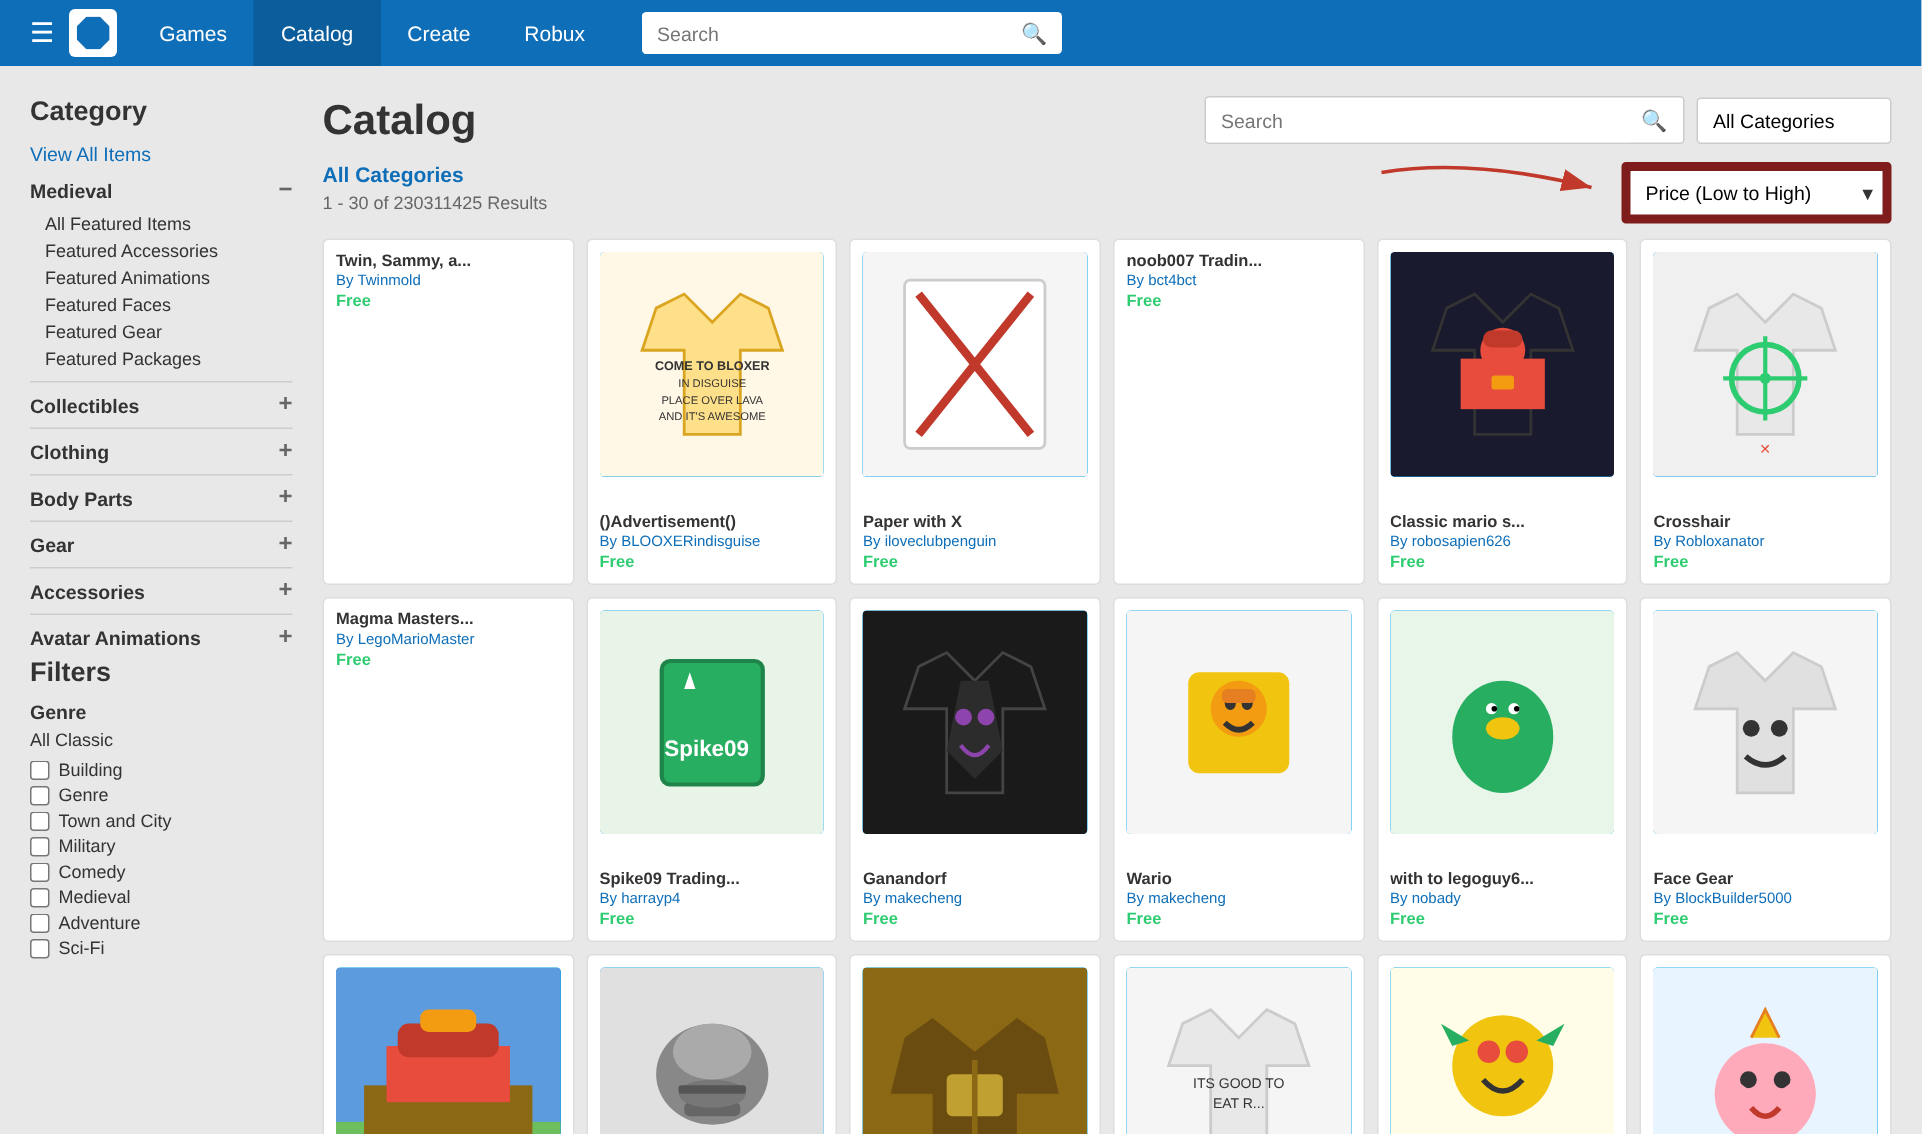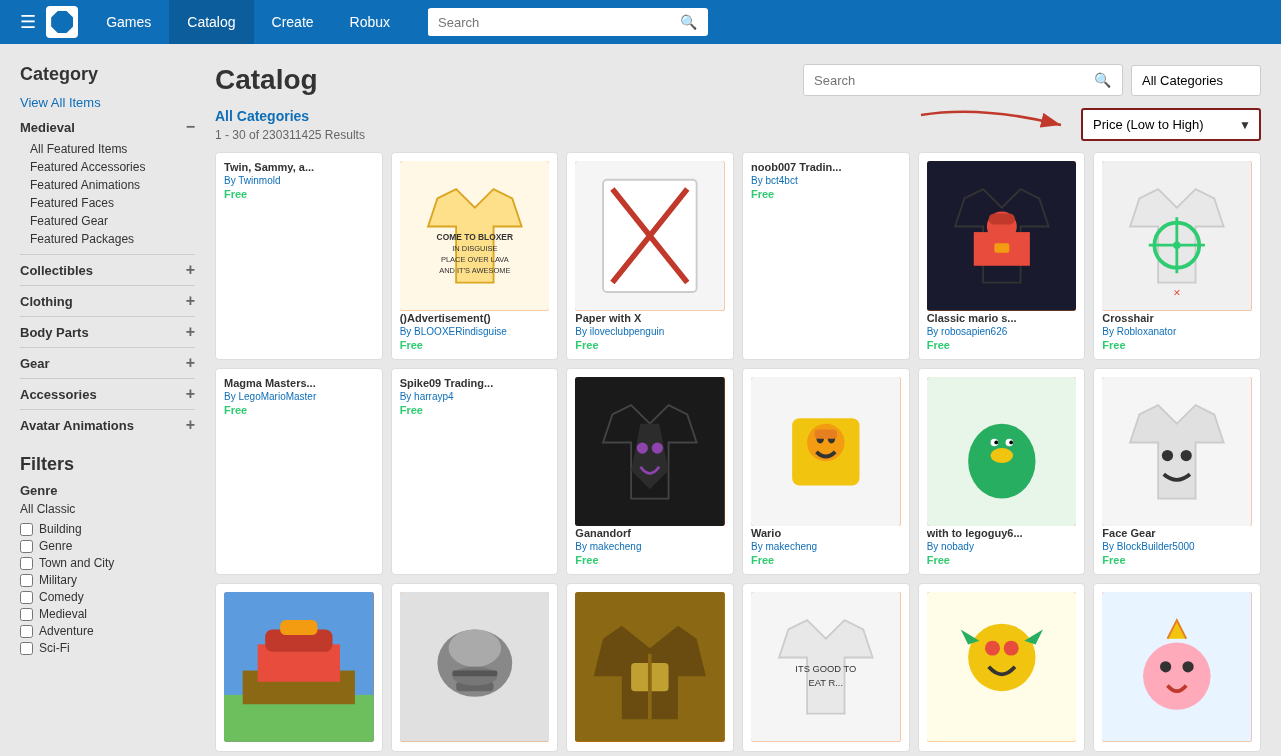--- a/index.html
+++ b/index.html
@@ -126,21 +126,21 @@
       display: block;
     }
     .sidebar-divider {
       border: none;
       border-top: 1px solid #ccc;
       margin: 6px 0;
     }
 
     
     .filters-section {
-      margin-top: 20px;
+      margin-top: 4px;
     }
     .filters-title {
       font-size: 18px;
       font-weight: bold;
       margin-bottom: 8px;
     }
     .filters-genre-label {
       font-weight: bold;
       font-size: 13px;
       margin-bottom: 4px;
@@ -213,21 +213,21 @@
       cursor: pointer;
       appearance: none;
       -webkit-appearance: none;
       min-width: 130px;
       outline: none;
     }
     .sort-dropdown-wrap {
       position: relative;
     }
     .sort-dropdown {
-      border: 2px solid #7f1d1d;
+      border: 6px solid #7f1d1d;
       border-radius: 3px;
       padding: 7px 30px 7px 10px;
       font-size: 13px;
       background: white;
       cursor: pointer;
       appearance: none;
       -webkit-appearance: none;
       min-width: 180px;
       outline: none;
       font-weight: 500;
@@ -263,23 +263,23 @@
       background: white;
       border: 1px solid #ddd;
       border-radius: 4px;
       padding: 8px;
       cursor: pointer;
       transition: box-shadow 0.15s;
     }
     .item-thumb {
       width: 100%;
       aspect-ratio: 1;
-      background: #f97316;
+      background: #0ea5e9;
       border-radius: 3px;
-      margin-bottom: 1px;
+      margin-bottom: 24px;
       display: flex;
       align-items: center;
       justify-content: center;
       overflow: hidden;
       position: relative;
     }
     .item-name {
       font-size: 11px;
       font-weight: bold;
       color: #333;
@@ -536,20 +536,28 @@
           <div class="item-name">Crosshair</div>
           <div class="item-creator">By Robloxanator</div>
           <div class="item-price">Free</div>
         </div>
         <div class="item-card">
           <div class="item-name">Magma Masters...</div>
           <div class="item-creator">By LegoMarioMaster</div>
           <div class="item-price">Free</div>
         </div>
         <div class="item-card">
+          <div class="item-thumb">
+            <svg viewBox="0 0 80 80" width="100%" height="100%">
+              <rect width="80" height="80" fill="#e8f4e8"></rect>
+              <rect x="22" y="18" width="36" height="44" rx="3" fill="#27ae60" stroke="#1e8449" stroke-width="1.5"></rect>
+              <path d="M30,28 L32,22 L34,28 Z" fill="#fff"></path>
+              <text x="38" y="52" text-anchor="middle" font-size="8" fill="#fff" font-weight="bold">Spike09</text>
+            </svg>
+          </div>
           <div class="item-name">Spike09 Trading...</div>
           <div class="item-creator">By harrayp4</div>
           <div class="item-price">Free</div>
         </div>
         <div class="item-card">
           <div class="item-thumb">
             <svg viewBox="0 0 80 80" width="100%" height="100%">
               <rect width="80" height="80" fill="#1a1a1a"></rect>
               <path d="M20,20 L30,15 L40,25 L50,15 L60,20 L65,35 L50,35 L50,65 L30,65 L30,35 L15,35 Z" fill="#1a1a1a" stroke="#444" stroke-width="1"></path>
               <path d="M35,25 L45,25 L50,50 L40,60 L30,50 Z" fill="#2c2c2c"></path>

